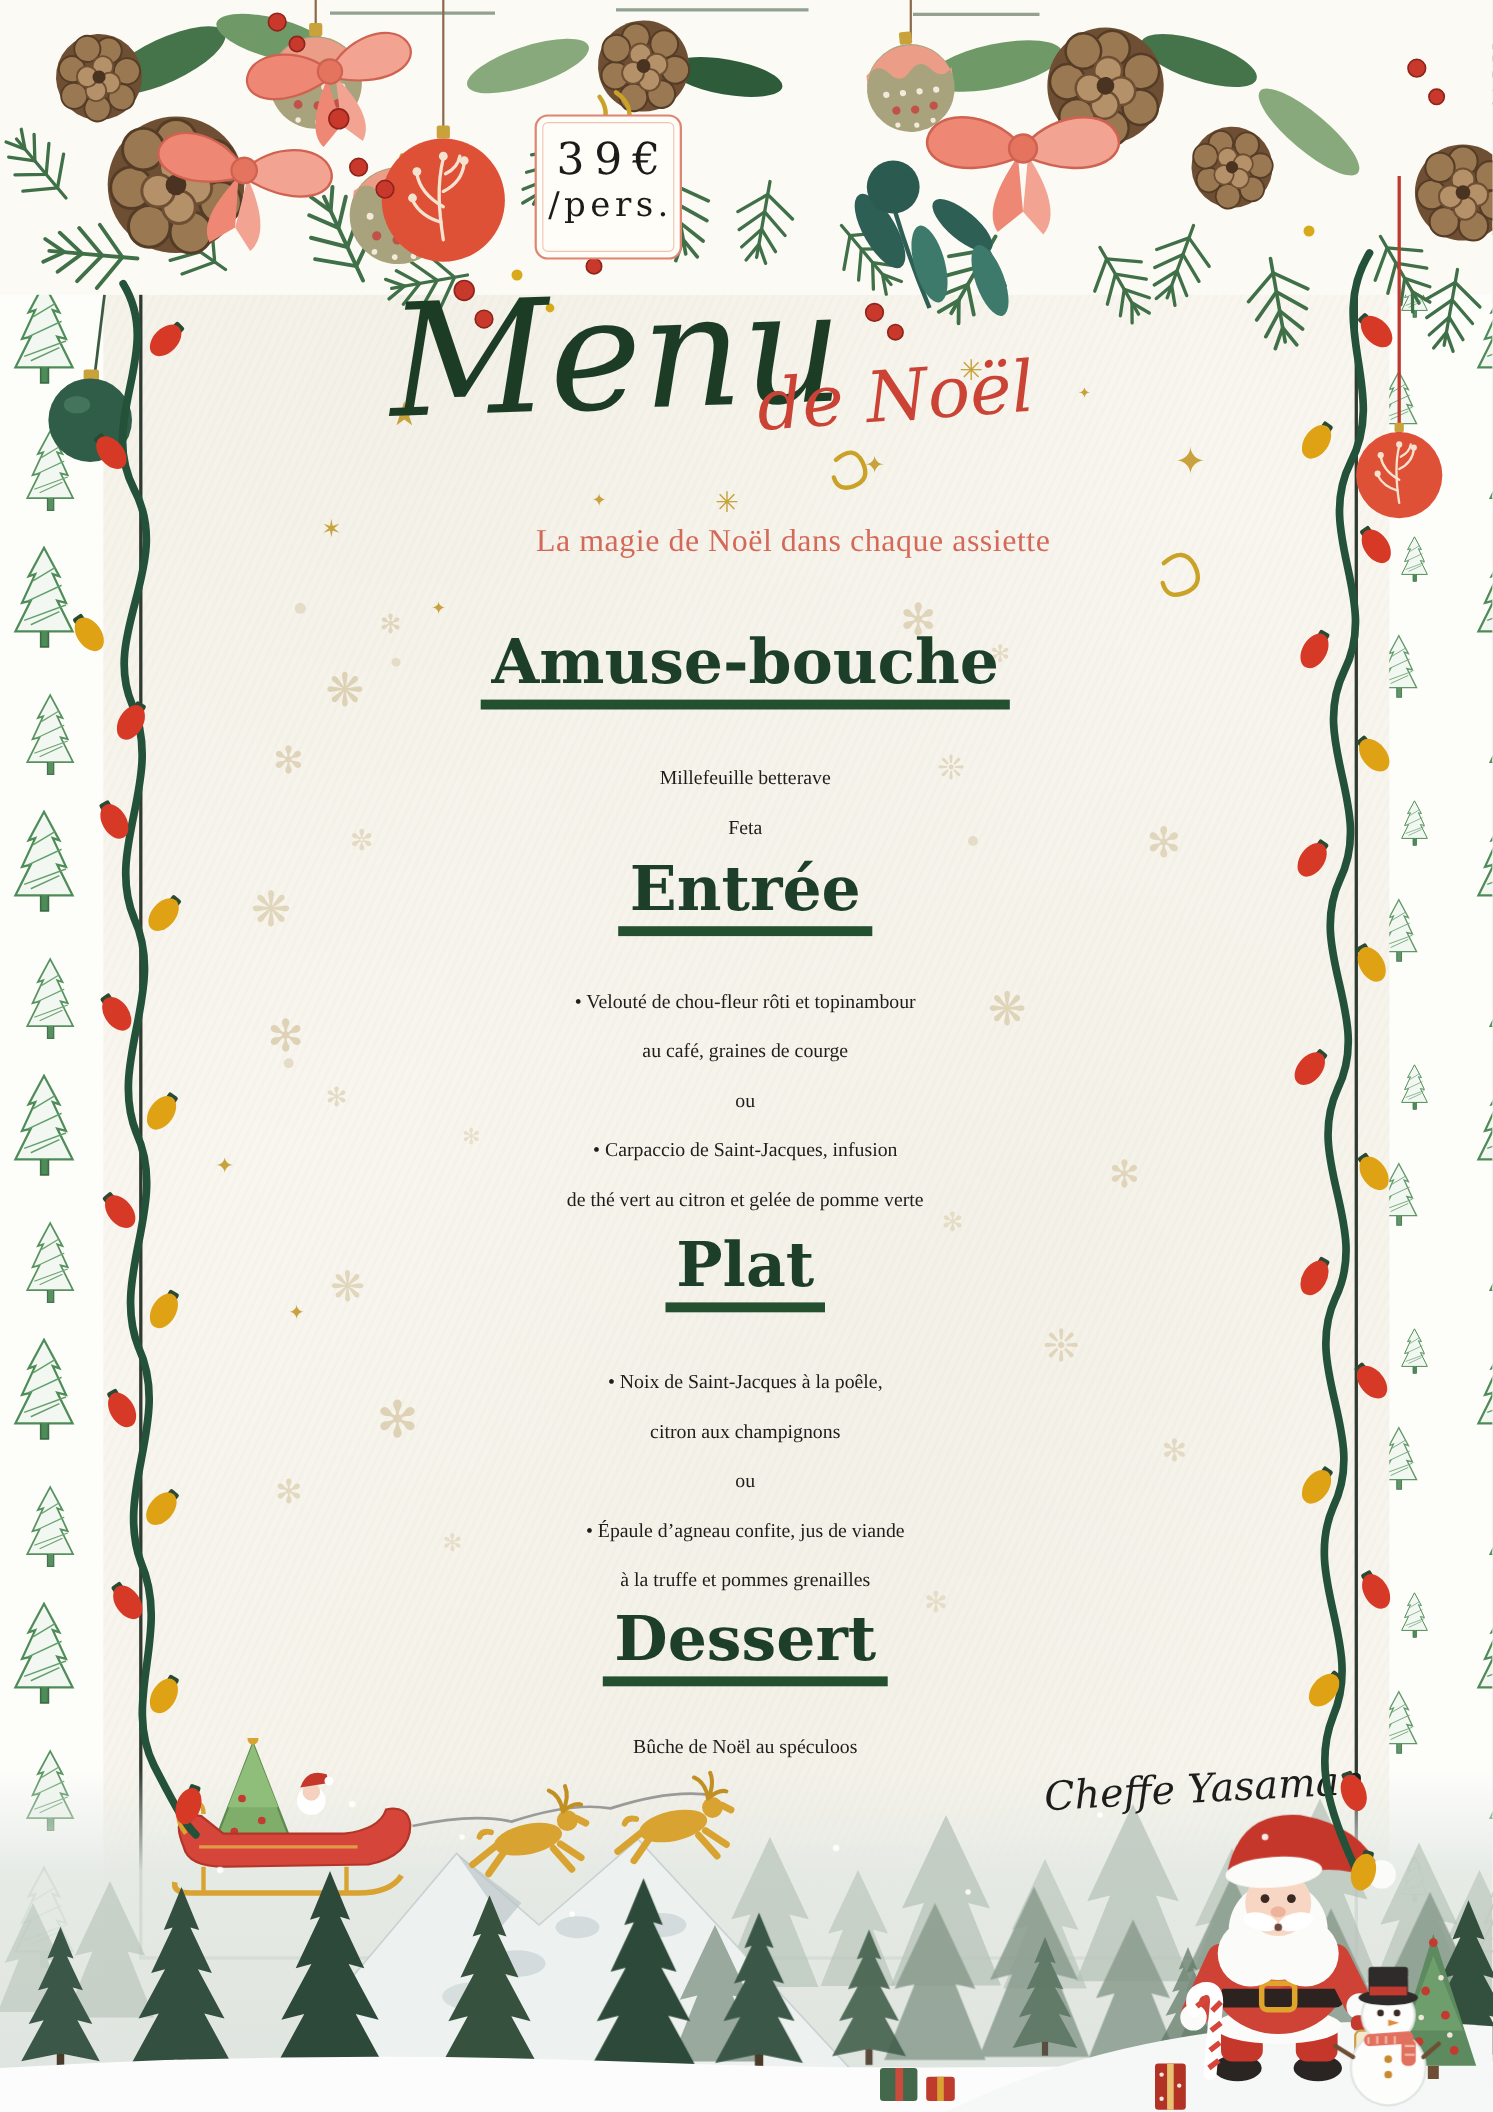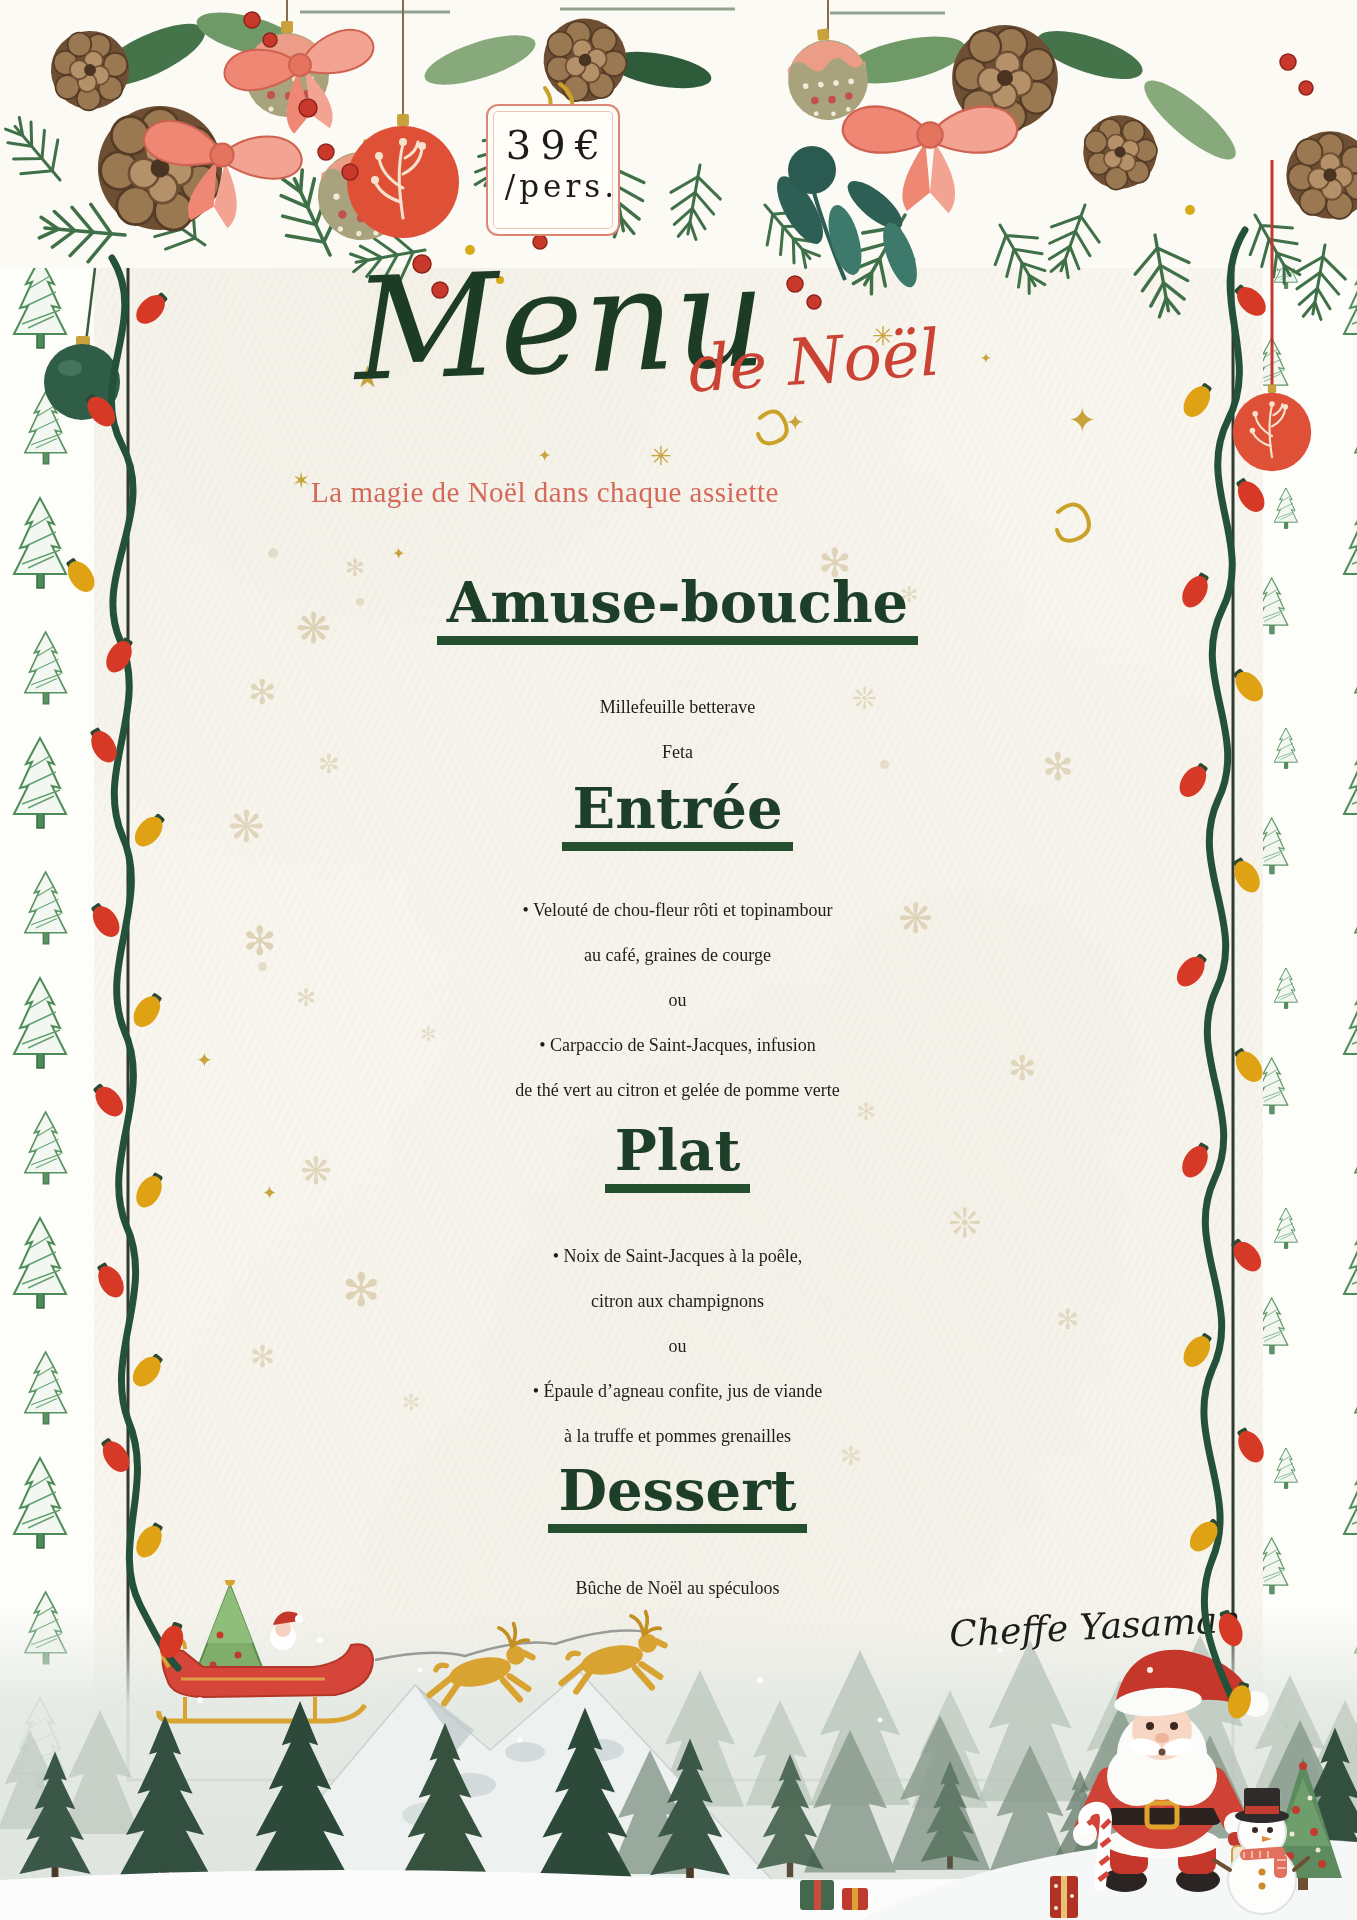--- a/index.html
+++ b/index.html
@@ -21,30 +21,30 @@
   .top-garland{z-index:5;left:0;top:0;pointer-events:none;}
   .side-lights{z-index:7;left:0;top:0;pointer-events:none;}
   .scene{z-index:6;left:0;top:1580px;pointer-events:none;}
 
   
   .badge{left:486px;top:104px;width:130px;height:128px;z-index:8;background:#fffdf7;
     border:2px solid #dd8672;border-radius:12px;
     box-shadow:inset 0 0 0 5px #fffdf7, inset 0 0 0 6px #eec4b4;
     text-align:center;color:#1c1b19;}
   .badge .amt{margin-top:16px;font-size:40px;letter-spacing:9px;padding-left:9px;font-family:"DejaVu Serif",serif;}
-  .badge .per{font-size:31px;letter-spacing:4px;padding-left:4px;font-family:"DejaVu Serif",serif;text-align:right;}
+  .badge .per{font-size:31px;letter-spacing:4px;padding-left:4px;font-family:"DejaVu Serif",serif;}
 
   
   .title-menu{left:80px;top:252px;width:960px;z-index:6;text-align:center;
     font-family:"DejaVu Serif",serif;font-style:italic;font-size:142px;line-height:1;
     color:#1c3c26;transform:rotate(-2deg);}
   .title-denoel{left:688px;top:326px;width:340px;z-index:6;
     font-family:"DejaVu Serif",serif;font-style:italic;font-size:64px;line-height:1;
     color:#cb4334;transform:rotate(-4deg);}
-  .tagline{left:135px;top:476px;width:820px;z-index:6;text-align:center;
+  .tagline{left:135px;top:476px;width:820px;z-index:6;text-align:right;
     font-size:29px;color:#d4695a;letter-spacing:.5px;}
 
   
   .section{left:140px;width:1075px;z-index:6;text-align:center;}
   .script-heading{display:inline-block;font-family:"DejaVu Serif",serif;
     font-size:56px;line-height:1.15;color:#1d3e28;border-bottom:9px solid #24502f;
     padding:0 10px 2px 10px;}
   .menu-lines{font-size:18px;line-height:45px;color:#1e1d1b;}
 
   .signature{left:930px;top:1606px;width:330px;z-index:7;text-align:center;

